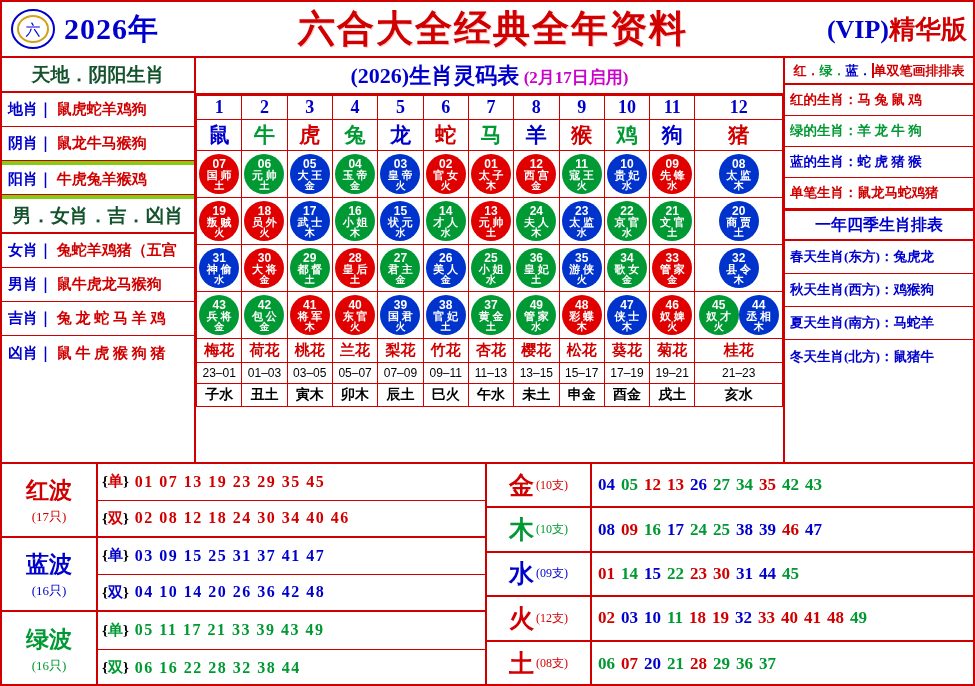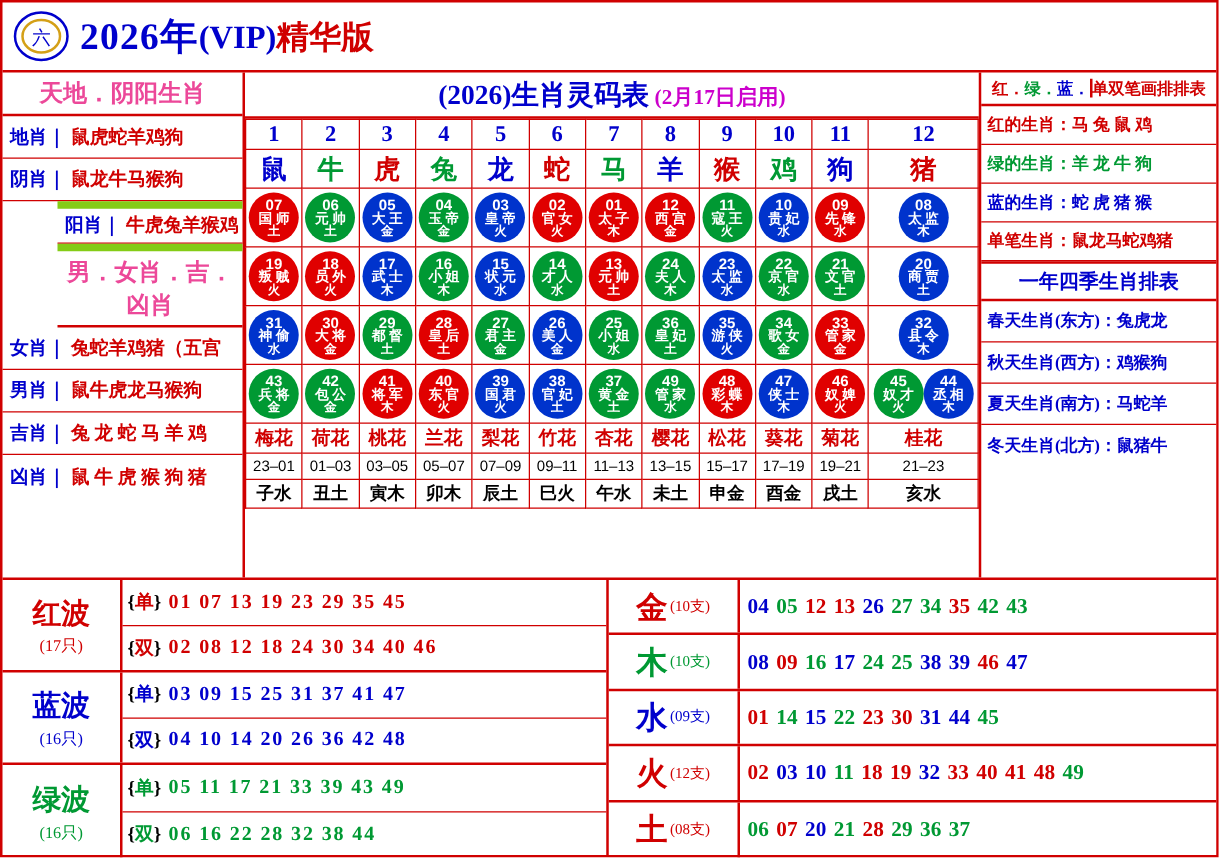--- a/index.html
+++ b/index.html
@@ -22,27 +22,27 @@
   .vip { color:#0000cc; font-weight:bold; font-size:26px; font-family:"Liberation Serif", serif; padding-right:6px;}
   .vip .red { color:#d00000; }
 
   
   .main { display:flex; height: 404px; }
   .colL { width: 194px; border-right:2px solid #d00000; }
   .colC { width: 589px; border-right:2px solid #d00000; }
   .colR { width: 188px; }
 
   
-  .lbox-title { text-align:center; color:#ec4899; font-weight:bold; font-size:19px;
+  .lbox-title { text-align:center; color:#14532d; font-weight:bold; font-size:19px;
                 font-family:"Liberation Serif", serif; padding:4px 0 3px; border-bottom:2px solid #d00000;}
   .lrow { display:flex; align-items:center; padding:3px 2px 3px 6px; border-bottom:1px solid #d00000; height:34px;}
   .lrow:last-child { border-bottom:none; }
   .lrow .k { color:#0000cc; font-weight:bold; font-size:15px; font-family:"Liberation Serif", serif; white-space:nowrap;}
   .lrow .v { color:#d00000; font-weight:bold; font-size:15px; font-family:"Liberation Serif", serif; margin-left:4px; white-space:nowrap;}
-  .lsep { border-top:6px solid #84cc16;margin-left:44px; }
+  .lsep { border-top:4px solid #84cc16; }
 
   
   .ctitle { text-align:center; padding:3px 0 2px; border-bottom:2px solid #d00000; }
   .ctitle .a { color:#0000cc; font-weight:bold; font-size:22px; font-family:"Liberation Serif", serif;}
   .ctitle .b { color:#cc00cc; font-weight:bold; font-size:17px; font-family:"Liberation Serif", serif;}
   table.grid { border-collapse:collapse; width:100%; }
   table.grid td { border:1px solid #d00000; text-align:center; }
   .numhdr td { color:#0000cc; font-weight:bold; font-size:18px; font-family:"Liberation Serif", serif; height:22px;}
   .zodrow td { font-weight:bold; font-size:21px; font-family:"Liberation Serif", serif; height:28px;}
   .ballrow td { height:47px; padding:1px; }
@@ -114,20 +114,21 @@
 
   <div class="header">
     <div class="logo">
       <svg width="46" height="46" viewBox="0 0 46 46">
         <ellipse cx="23" cy="23" rx="21" ry="19" fill="none" stroke="#0000cc" stroke-width="2"></ellipse>
         <ellipse cx="23" cy="23" rx="15" ry="13" fill="none" stroke="#d4a017" stroke-width="2"></ellipse>
         <text x="23" y="29" font-size="15" fill="#0000cc" text-anchor="middle" font-family="Liberation Serif, serif">六</text>
       </svg>
     </div>
     <div class="year">2026年</div>
+    <div class="maintitle">六合大全经典全年资料</div>
     <div class="vip"><span>(VIP)</span><span class="red">精华版</span></div>
   </div>
 
   <div class="main">
 
     <div class="colL">
       <div class="lbox-title">天地．阴阳生肖</div>
       <div class="lrow">
           <span class="k">地肖｜</span>
           <span class="v">鼠虎蛇羊鸡狗</span>

